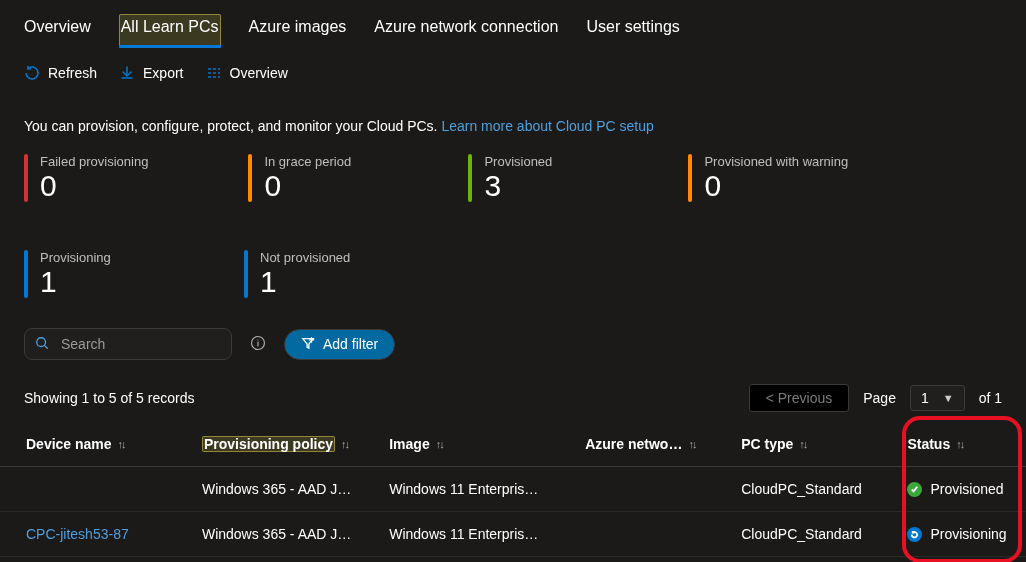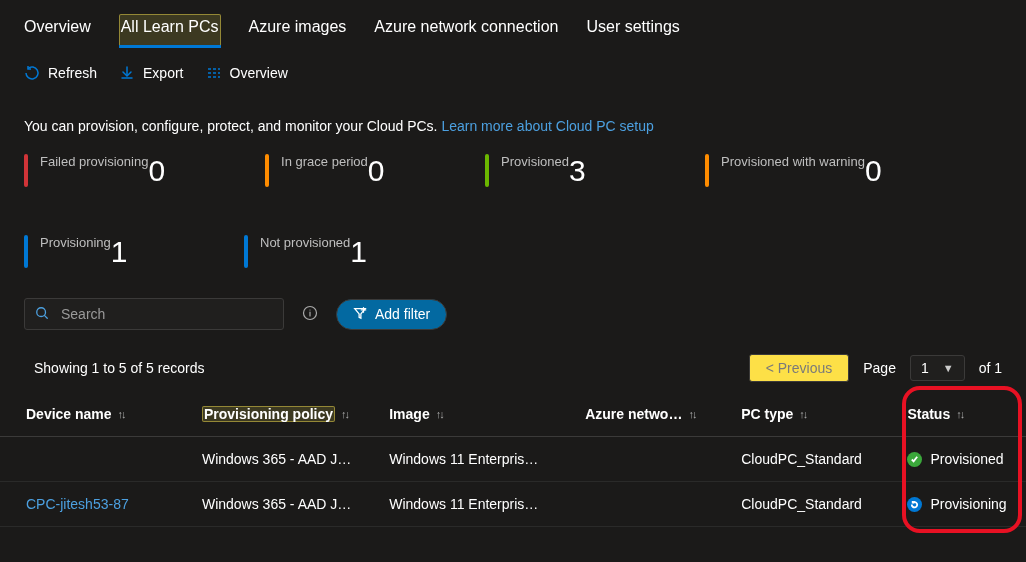--- a/index.html
+++ b/index.html
@@ -84,38 +84,38 @@
     gap:48px 100px;
     padding:20px 24px 0;
   }
   .kpi{
     display:flex;
     gap:12px;
     align-items:stretch;
     min-width:120px;
   }
   .kpi .bar{width:4px;border-radius:2px;}
-  .kpi .txt{display:flex;flex-direction:row;}
+  .kpi .txt{display:flex;flex-direction:column;}
   .kpi .lbl{font-size:13px;color:var(--muted);}
   .kpi .val{font-size:30px;font-weight:400;line-height:1.1;}
   
   .controls{
     display:flex;
     gap:18px;
     align-items:center;
     padding:30px 24px 0;
   }
   .search{
     display:flex;
     align-items:center;
     gap:10px;
     border:1px solid var(--border);
-    border-radius:3px;
+    border-radius:8px;
     padding:6px 10px;
-    width:260px;
+    width:208px;
     background:#201f1e;
   }
   .search svg{width:14px;height:14px;stroke:var(--link);fill:none;}
   .search input{
     background:transparent;border:none;outline:none;
     color:var(--fg);font-size:14px;width:100%;
   }
   .search input::placeholder{color:#9a9a9a;}
   .info-icon svg{width:16px;height:16px;stroke:#aaa;fill:none;}
   .filterbtn{
@@ -127,29 +127,28 @@
     cursor:pointer;
   }
   .filterbtn svg{width:14px;height:14px;stroke:#fff;fill:none;}
   
   .meta{
     display:flex;
     justify-content:space-between;
     align-items:center;
     padding:24px 24px 0;
     font-size:14px;
-    margin-left:10px;
   }
   .pager{display:flex;gap:14px;align-items:center;}
   .pager .prev{
     border:1px solid var(--border);
     border-radius:3px;
     padding:5px 16px;
     color:#7a7a7a;
-    background:#fde047;
+    background:#000000;
   }
   .pager .pagebox{
     border:1px solid var(--border);
     border-radius:3px;
     padding:4px 10px;
     display:flex;gap:14px;align-items:center;
     background:#201f1e;
   }
   .pager .chev{font-size:11px;color:#ccc;}
   

